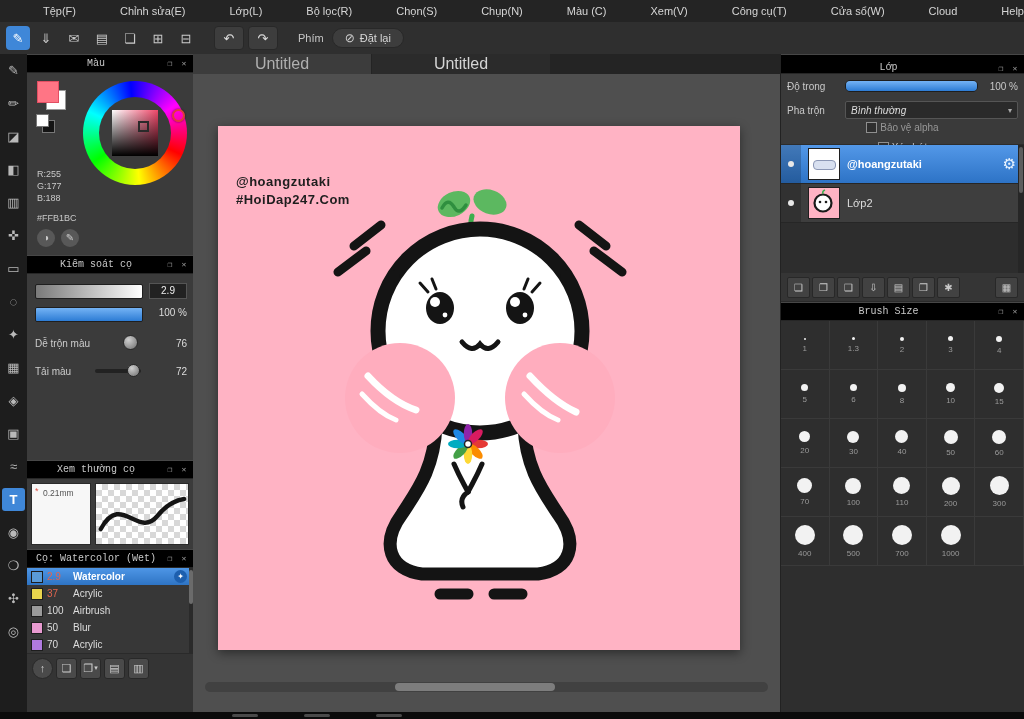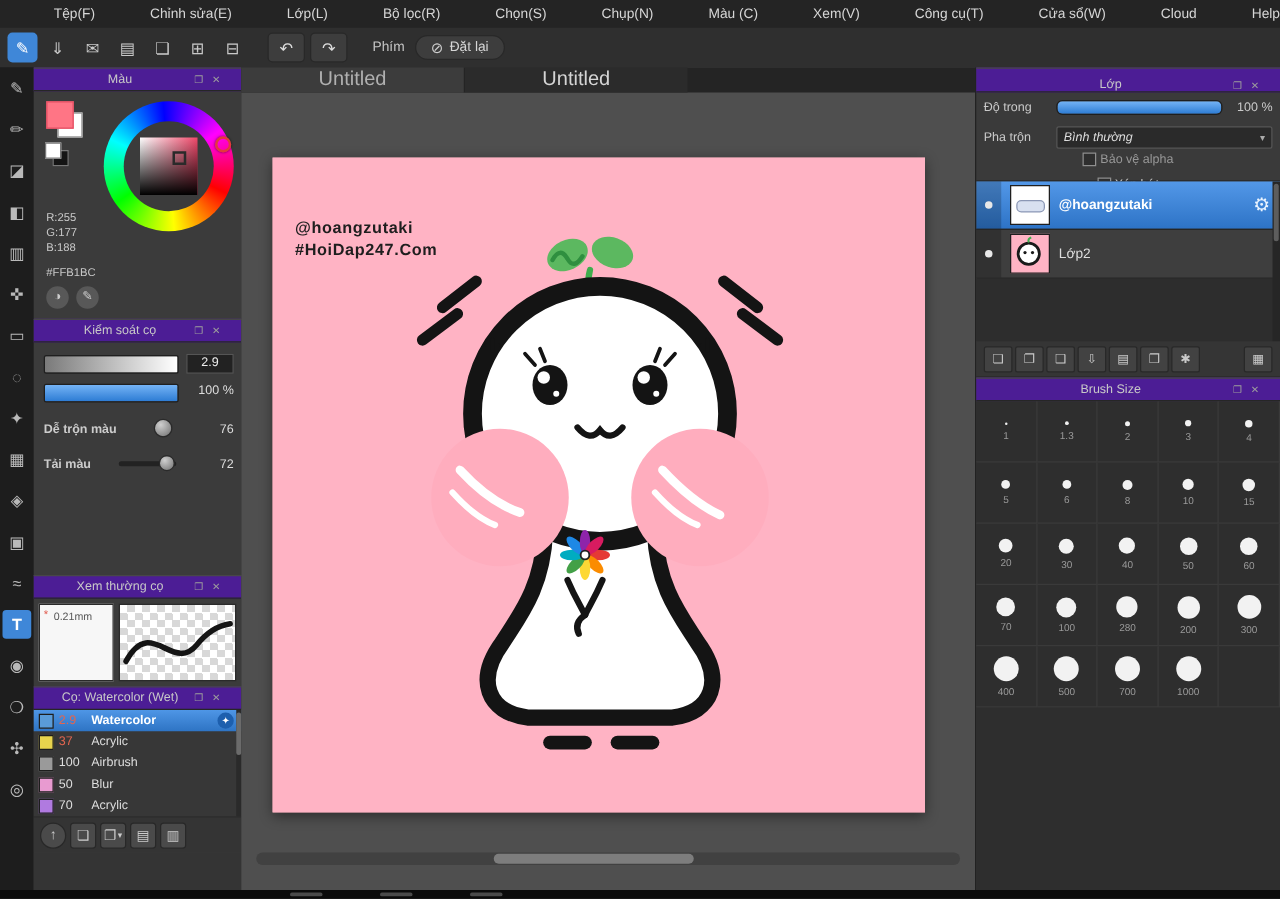--- a/index.html
+++ b/index.html
@@ -28,22 +28,22 @@
   
   .tool-strip{position:absolute;left:0;top:54px;width:27px;bottom:7px;background:#1d1d1d;
               display:flex;flex-direction:column;align-items:center;padding-top:5px;gap:10px;}
   .tool{width:23px;height:23px;display:flex;align-items:center;justify-content:center;
         color:#b9b9b9;font-size:13px;border-radius:3px;flex:none;}
   .tool.active{background:#3f87d8;color:#fff;font-weight:bold;}
 
   
   .left-panels{position:absolute;left:27px;top:54px;width:166px;bottom:7px;background:#3b3b3b;
                border-right:1px solid #222;display:flex;flex-direction:column;}
-  .panel-header{height:17px;background:#4c1d95;border-top:1px solid #474747;border-bottom:1px solid #262626;
-                display:flex;align-items:center;padding:0 14px;gap:2px;flex:none;}
+  .panel-header{height:17px;background:#000000;border-top:1px solid #474747;border-bottom:1px solid #262626;
+                display:flex;align-items:center;padding:0 3px;gap:2px;flex:none;font-family:Liberation Mono, monospace;}
   .panel-title{flex:1;text-align:center;font-size:10px;color:#c8c8c8;white-space:nowrap;overflow:hidden;}
   .ph-icon{font-size:8px;color:#9d9d9d;width:12px;text-align:center;}
 
   
   .color-content{height:182px;position:relative;flex:none;}
   .swatch-bg{position:absolute;left:19px;top:17px;width:18px;height:18px;background:#fff;border:1px solid #999;}
   .swatch-fg{position:absolute;left:10px;top:8px;width:20px;height:20px;background:#ff7585;border:1px solid #e34f63;}
   .mini-sw-b{position:absolute;left:15px;top:47px;width:11px;height:11px;background:#141414;border:1px solid #777;}
   .mini-sw-w{position:absolute;left:9px;top:41px;width:11px;height:11px;background:#fff;border:1px solid #777;}
   .wheel{position:absolute;left:56px;top:8px;width:104px;height:104px;border-radius:50%;
@@ -62,21 +62,21 @@
   
   .bc-content{height:186px;position:relative;flex:none;}
   .grad-bar{position:absolute;left:8px;top:10px;width:106px;height:13px;border:1px solid #1f1f1f;
             background:linear-gradient(to right,#7a7a7a,#fff);border-radius:2px;}
   .bc-val-box{position:absolute;left:122px;top:9px;width:36px;height:14px;background:#222;border:1px solid #555;
               color:#eee;font-size:10px;text-align:center;line-height:14px;}
   .blue-bar{position:absolute;left:8px;top:33px;width:106px;height:13px;border:1px solid #1f1f1f;
             border-radius:2px;background:#252525;overflow:hidden;}
   .blue-fill{height:100%;width:100%;background:linear-gradient(#74b3f5,#2d7cd4);}
   .bc-val-txt{position:absolute;left:118px;top:33px;width:42px;color:#ddd;font-size:10px;text-align:right;}
-  .bc-label{position:absolute;left:8px;font-size:10px;color:#cccccc;font-weight:bold;}
+  .bc-label{position:absolute;left:8px;font-size:10px;color:#cccccc;}
   .bc-knob{position:absolute;width:13px;height:13px;border-radius:50%;
            background:radial-gradient(circle at 35% 30%,#cfcfcf,#6e6e6e);border:1px solid #2a2a2a;}
   .bc-mini-track{position:absolute;left:68px;top:95px;width:46px;height:4px;background:#222;border-radius:2px;}
   .bc-num{position:absolute;left:138px;width:22px;text-align:right;font-size:10px;color:#ddd;}
 
   
   .bp-content{height:70px;display:flex;flex:none;}
   .bp-left{width:58px;margin:4px 0 4px 4px;background:#f7f7f7;border:1px solid #2a2a2a;position:relative;}
   .bp-star{position:absolute;left:3px;top:2px;color:#e05548;font-size:9px;}
   .bp-label{position:absolute;left:11px;top:4px;font-size:8.5px;color:#555;}
@@ -604,21 +604,21 @@
         <div class="bs-cell">
           <div class="bs-dot" style="width: 15px; height: 15px;"></div>
           <div class="bs-num">70</div>
         </div>
         <div class="bs-cell">
           <div class="bs-dot" style="width: 16px; height: 16px;"></div>
           <div class="bs-num">100</div>
         </div>
         <div class="bs-cell">
           <div class="bs-dot" style="width: 17px; height: 17px;"></div>
-          <div class="bs-num">280</div>
+          <div class="bs-num">110</div>
         </div>
         <div class="bs-cell">
           <div class="bs-dot" style="width: 18px; height: 18px;"></div>
           <div class="bs-num">200</div>
         </div>
         <div class="bs-cell">
           <div class="bs-dot" style="width: 19px; height: 19px;"></div>
           <div class="bs-num">300</div>
         </div>
         <div class="bs-cell">

